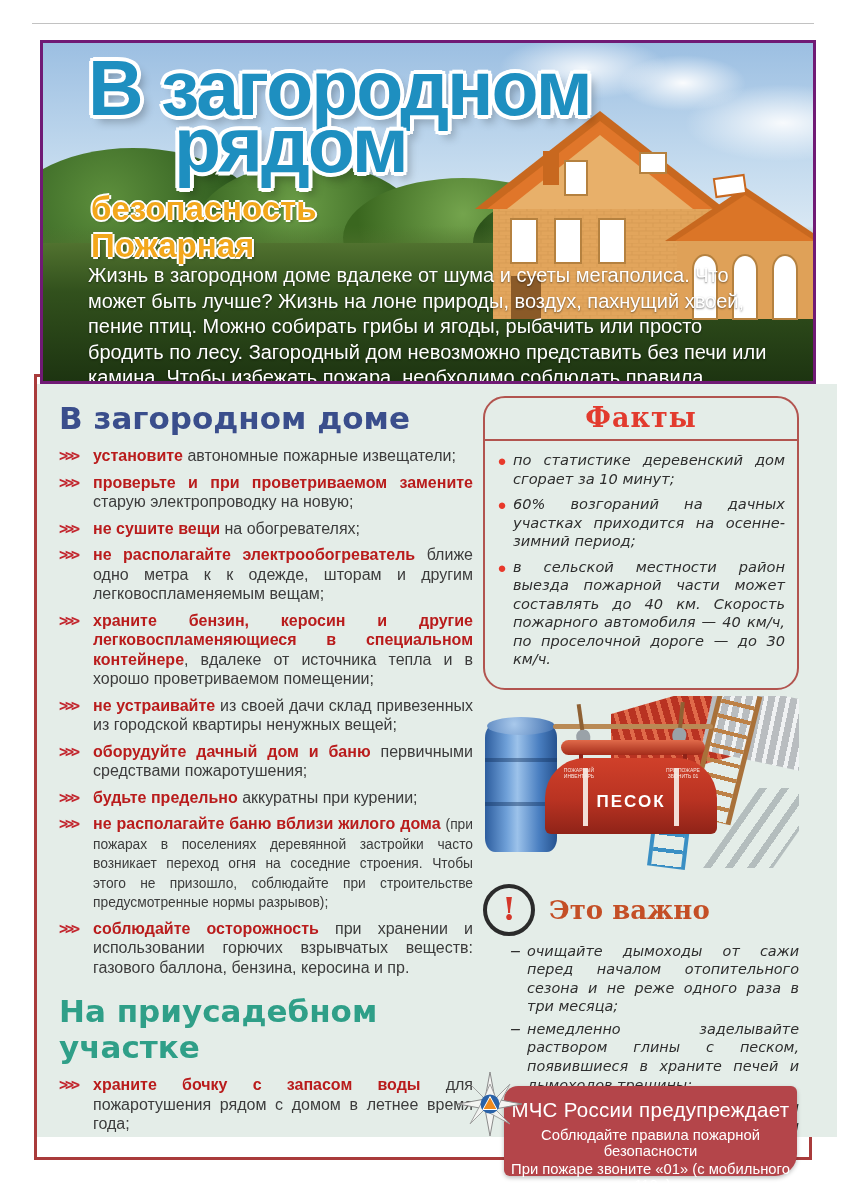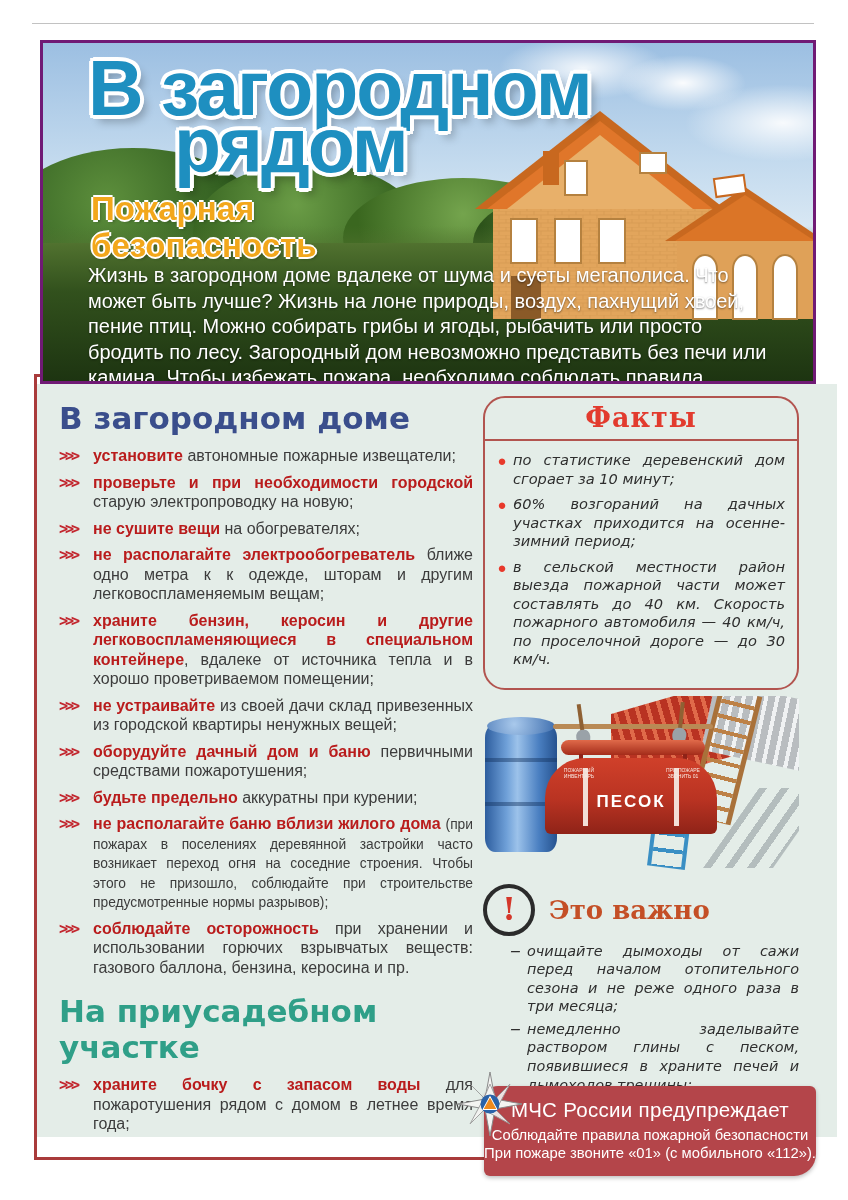--- a/index.html
+++ b/index.html
@@ -110,21 +110,21 @@
   .imp-icon span{position:absolute;left:50%;top:50%;transform:translate(-50%,-52%);
       color:#d4372a;font-weight:bold;font-size:31px;font-family:"DejaVu Serif",serif;}
   .imp-title{font-family:"DejaVu Serif",serif;font-weight:bold;font-size:26px;color:#c44f26;margin-left:14px;}
   ul.imp{list-style:none;margin:0;padding:0 0 0 28px;}
   ul.imp li{display:flex;margin-bottom:4px;}
   .dash{flex:0 0 16px;color:#2e2e2e;font-style:italic;}
   .itx{font-style:italic;font-family:"DejaVu Sans",sans-serif;font-size:14.4px;line-height:18.6px;
       color:#2e2e2e;text-align:justify;}
 
   
-  .mchs{position:absolute;left:484px;top:1086px;width:332px;height:90px;background:#b4454a;
+  .mchs{position:absolute;left:504px;top:1086px;width:293px;height:90px;background:#b4454a;
       border-radius:14px 6px 22px 6px;z-index:6;color:#fff;text-align:center;
       box-shadow:0 2px 4px rgba(0,0,0,.25);}
   .mchs .l1{font-size:20.5px;margin-top:12px;letter-spacing:.3px;}
   .mchs .l2{font-size:14.8px;margin-top:5px;}
   .mchs .l3{font-size:14.8px;margin-top:2px;}
   .star{position:absolute;left:458px;top:1072px;width:64px;height:64px;z-index:7;}
 </style>
 </head>
 <body>
 
@@ -168,39 +168,39 @@
           <path d="M0 0h14M0 4h14M7 0v4M0 4v4M14 4v4" stroke="#c38b45" stroke-width="1"></path>
         </pattern>
       </defs>
     </svg>
 
     <div class="hero-title">
       <div class="l1">В загородном</div>
       <div class="l2">рядом</div>
     </div>
     <div class="hero-sub">
+      <div>безопасность</div>
       <div>Пожарная</div>
-      <div>безопасность</div>
     </div>
     <div class="intro">Жизнь в загородном доме вдалеке от шума и суеты мегаполиса. Что может быть лучше? Жизнь на лоне природы, воздух, пахнущий хвоей, пение птиц. Можно собирать грибы и ягоды, рыбачить или просто бродить по лесу. Загородный дом невозможно представить без печи или камина. Чтобы избежать пожара, необходимо соблюдать правила пожарной безопасности.</div>
   </div>
 
   <div class="frame">
     <div class="panel">
 
       <div class="leftcol">
         <h2 class="h-navy">В загородном доме</h2>
         <ul class="tips">
           <li>
               <span class="mk">&gt;&gt;&gt;</span>
               <p class="tx"><b>установите</b><span> автономные пожарные извещатели;</span></p>
             </li>
           <li>
               <span class="mk">&gt;&gt;&gt;</span>
-              <p class="tx"><b>проверьте и при необходимости городской</b><span> старую электропроводку на новую;</span></p>
+              <p class="tx"><b>проверьте и при проветриваемом замените</b><span> старую электропроводку на новую;</span></p>
             </li>
           <li>
               <span class="mk">&gt;&gt;&gt;</span>
               <p class="tx"><b>не сушите вещи</b><span> на обогревателях;</span></p>
             </li>
           <li>
               <span class="mk">&gt;&gt;&gt;</span>
               <p class="tx"><b>не располагайте электрообогреватель</b><span> ближе одно метра к к одежде, шторам и другим легковоспламеняемым вещам;</span></p>
             </li>
           <li>

